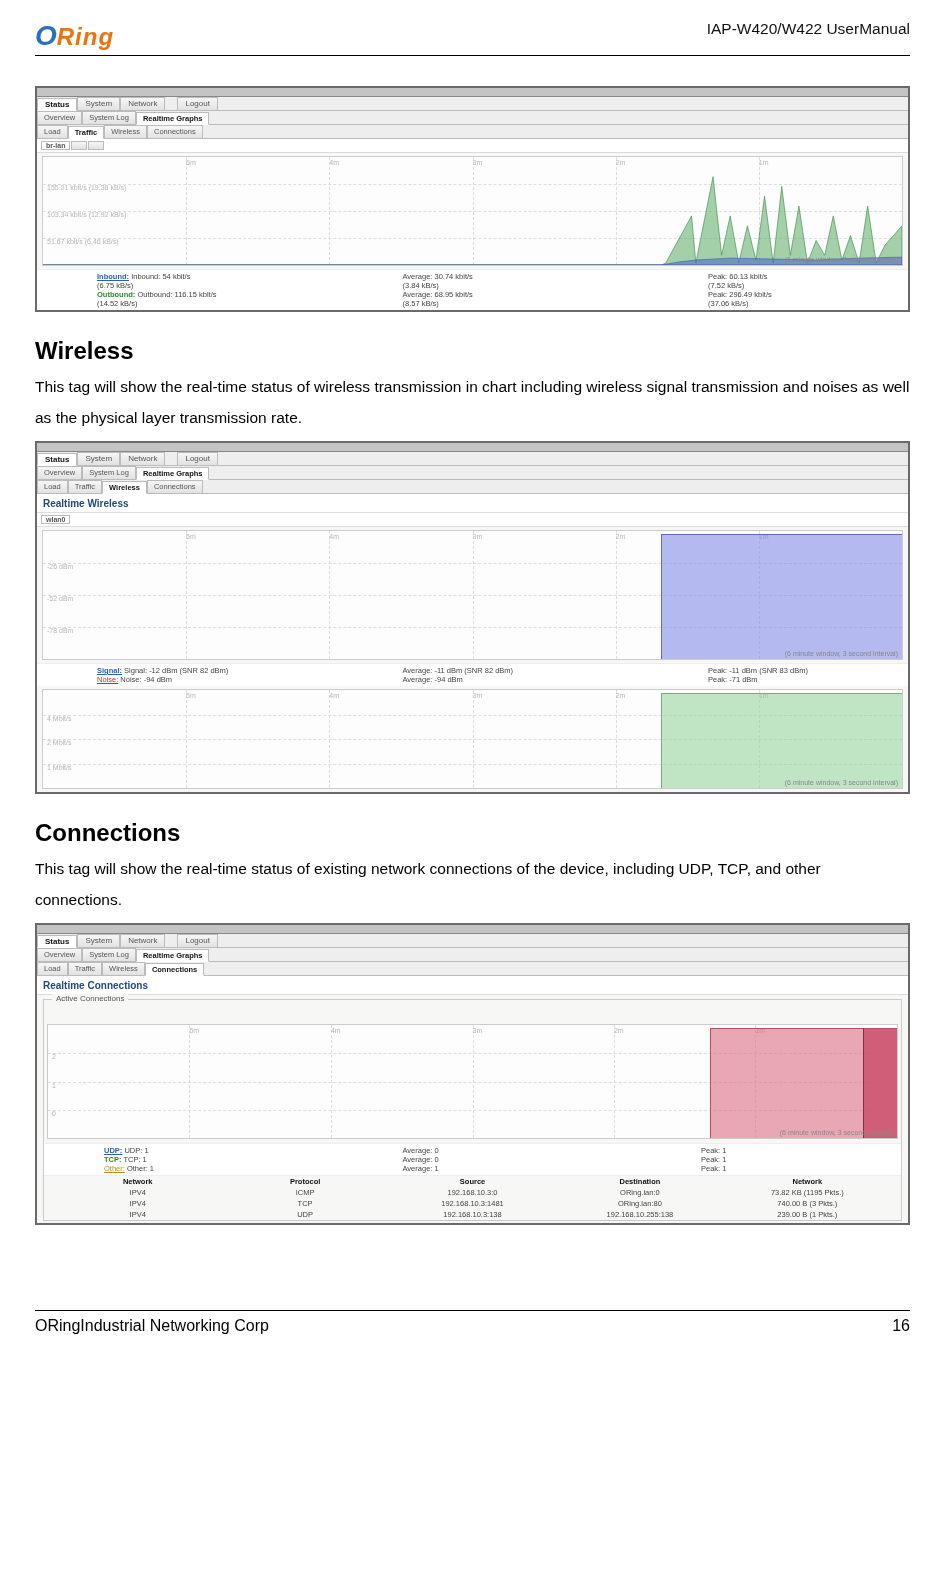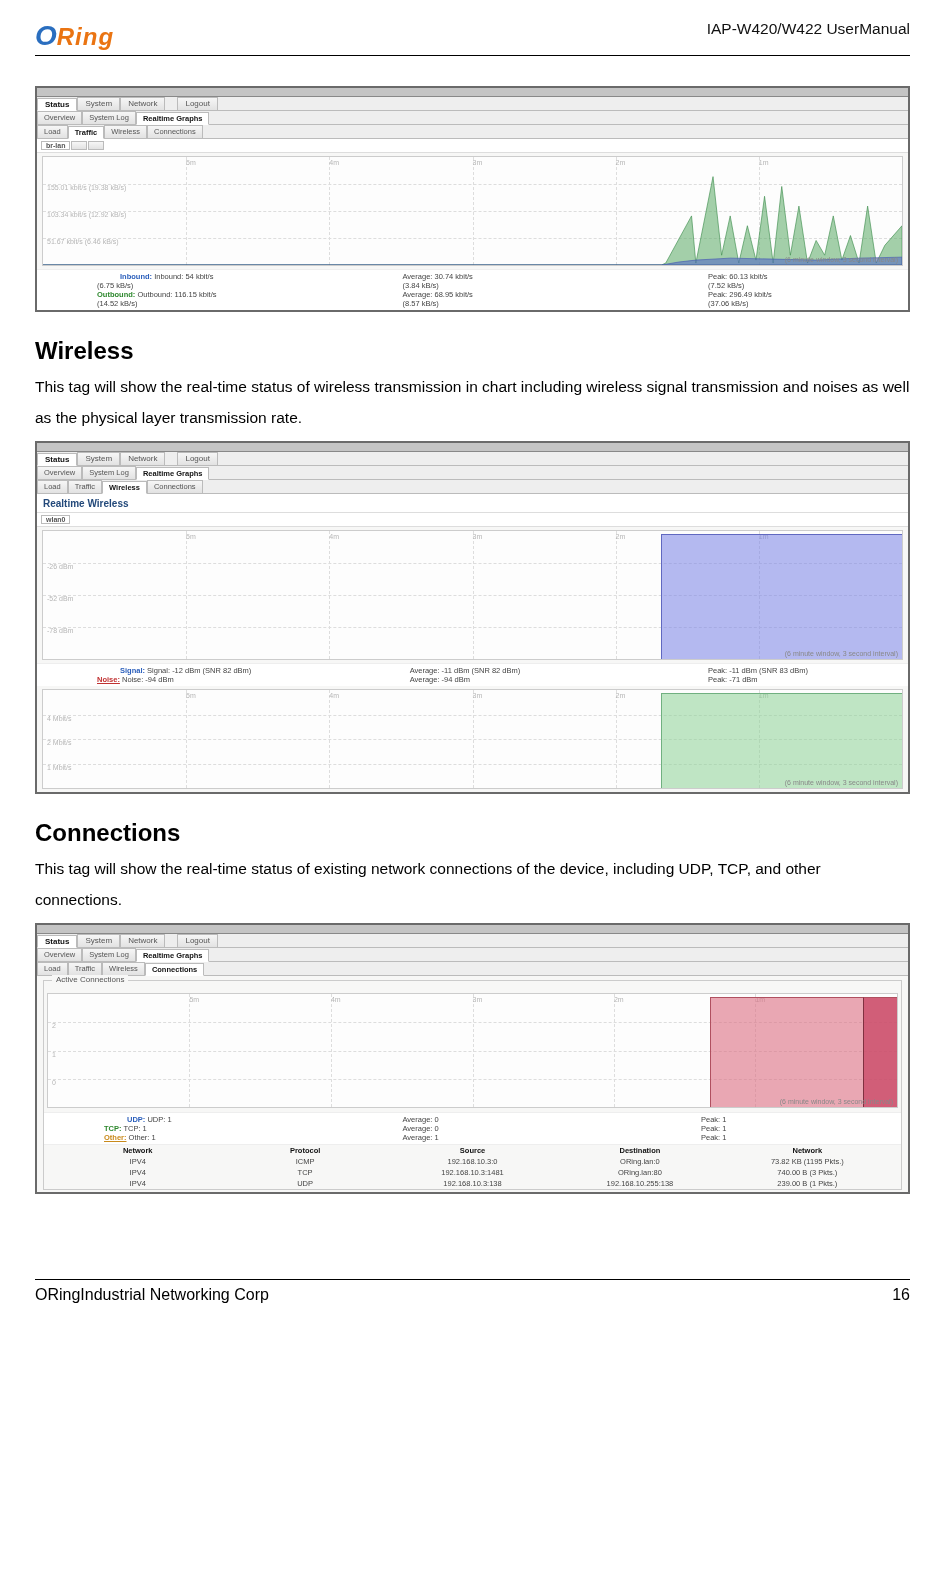--- a/index.html
+++ b/index.html
@@ -54,29 +54,29 @@
   .chart-area { position: relative; background: #fdfdfd; border: 1px solid #ccc; margin: 3px 5px; height: 110px; }
   .chart-area.tall { height: 130px; }
   .chart-area.short { height: 100px; }
   .chart-area.conn { height: 115px; }
   .grid-label { position: absolute; font-size: 7px; color: #b6b6b6; }
   .vline { position: absolute; top: 0; bottom: 0; border-left: 1px dashed #ddd; }
   .hline { position: absolute; left: 0; right: 0; border-top: 1px dashed #ddd; }
   .window-note { position: absolute; right: 4px; bottom: 2px; font-size: 7px; color: #888; }
   .stats-row { display: flex; justify-content: space-between; padding: 2px 60px; font-size: 7.5px; color: #444; background: #fff; border-top: 1px solid #eee;}
   .stats-col { min-width: 140px; }
-  .blue-link { color: #2a5ebb; font-weight: bold; margin-left: 23px; }
+  .blue-link { color: #2a5ebb; text-decoration: underline; font-weight: bold; }
   .green-link { color: #2d882d; font-weight: bold; }
-  .red-link { color: #c03030; text-decoration: underline; font-weight: bold; }
-  .orange-link { color: #c98a1b; text-decoration: underline; font-weight: bold; }
+  .red-link { color: #c03030; text-decoration: underline; font-weight: normal; }
+  .orange-link { color: #c98a1b; text-decoration: underline; font-weight: normal; }
   .table-head, .table-row { display: flex; justify-content: space-between; padding: 1px 10px; font-size: 7.5px; }
   .table-head { font-weight: bold; color: #111; border-top: 1px solid #eee; }
   .table-row { color: #444; }
   .td { flex: 1; text-align: center; }
-  .fieldset-label { border: 1px solid #cbcbcb; margin: 4px 6px 2px 6px; padding-top: 8px; position: relative; }
+  .fieldset-label { border: 1px solid #cbcbcb; margin: 4px 6px 2px 6px; padding-top: 20px; position: relative; }
   .fieldset-label > .legend { position: absolute; top: -6px; left: 8px; background: #f7f7f6; padding: 0 4px; font-size: 8px; color: #555; }
   .pink-block { position: absolute; background: rgba(220,110,130,0.6); bottom: 0; top: 3px; border-left: 1px solid #b05060; border-top: 1px solid #b05060; }
   .blue-block { position: absolute; background: rgba(120,130,230,0.55); bottom: 0; top: 3px; border-left: 1px solid #6068c0; border-top: 1px solid #6068c0; }
   .green-block { position: absolute; background: rgba(140,210,150,0.55); bottom: 0; top: 3px; border-left: 1px solid #70b080; border-top: 1px solid #70b080; }
   .footer {
     display: flex;
     justify-content: space-between;
     align-items: center;
     border-top: 1px solid #000;
     margin-top: 85px;
@@ -265,20 +265,21 @@
     <span class="tab">Overview</span>
     <span class="tab">System Log</span>
     <span class="tab active">Realtime Graphs</span>
   </div>
   <div class="subtabrow">
     <span class="tab">Load</span>
     <span class="tab">Traffic</span>
     <span class="tab">Wireless</span>
     <span class="tab active">Connections</span>
   </div>
+  <div class="panel-header">Realtime Connections</div>
   <div class="fieldset-label">
     <span class="legend">Active Connections</span>
     <div class="chart-area conn" style="margin:4px 3px;">
       <div class="vline" style="left:16.66%"></div>
         <div class="vline" style="left:33.33%"></div>
         <div class="vline" style="left:50%"></div>
         <div class="vline" style="left:66.66%"></div>
         <div class="vline" style="left:83.33%"></div>
       <div class="hline" style="top:25%"></div>
         <div class="hline" style="top:50%"></div>

